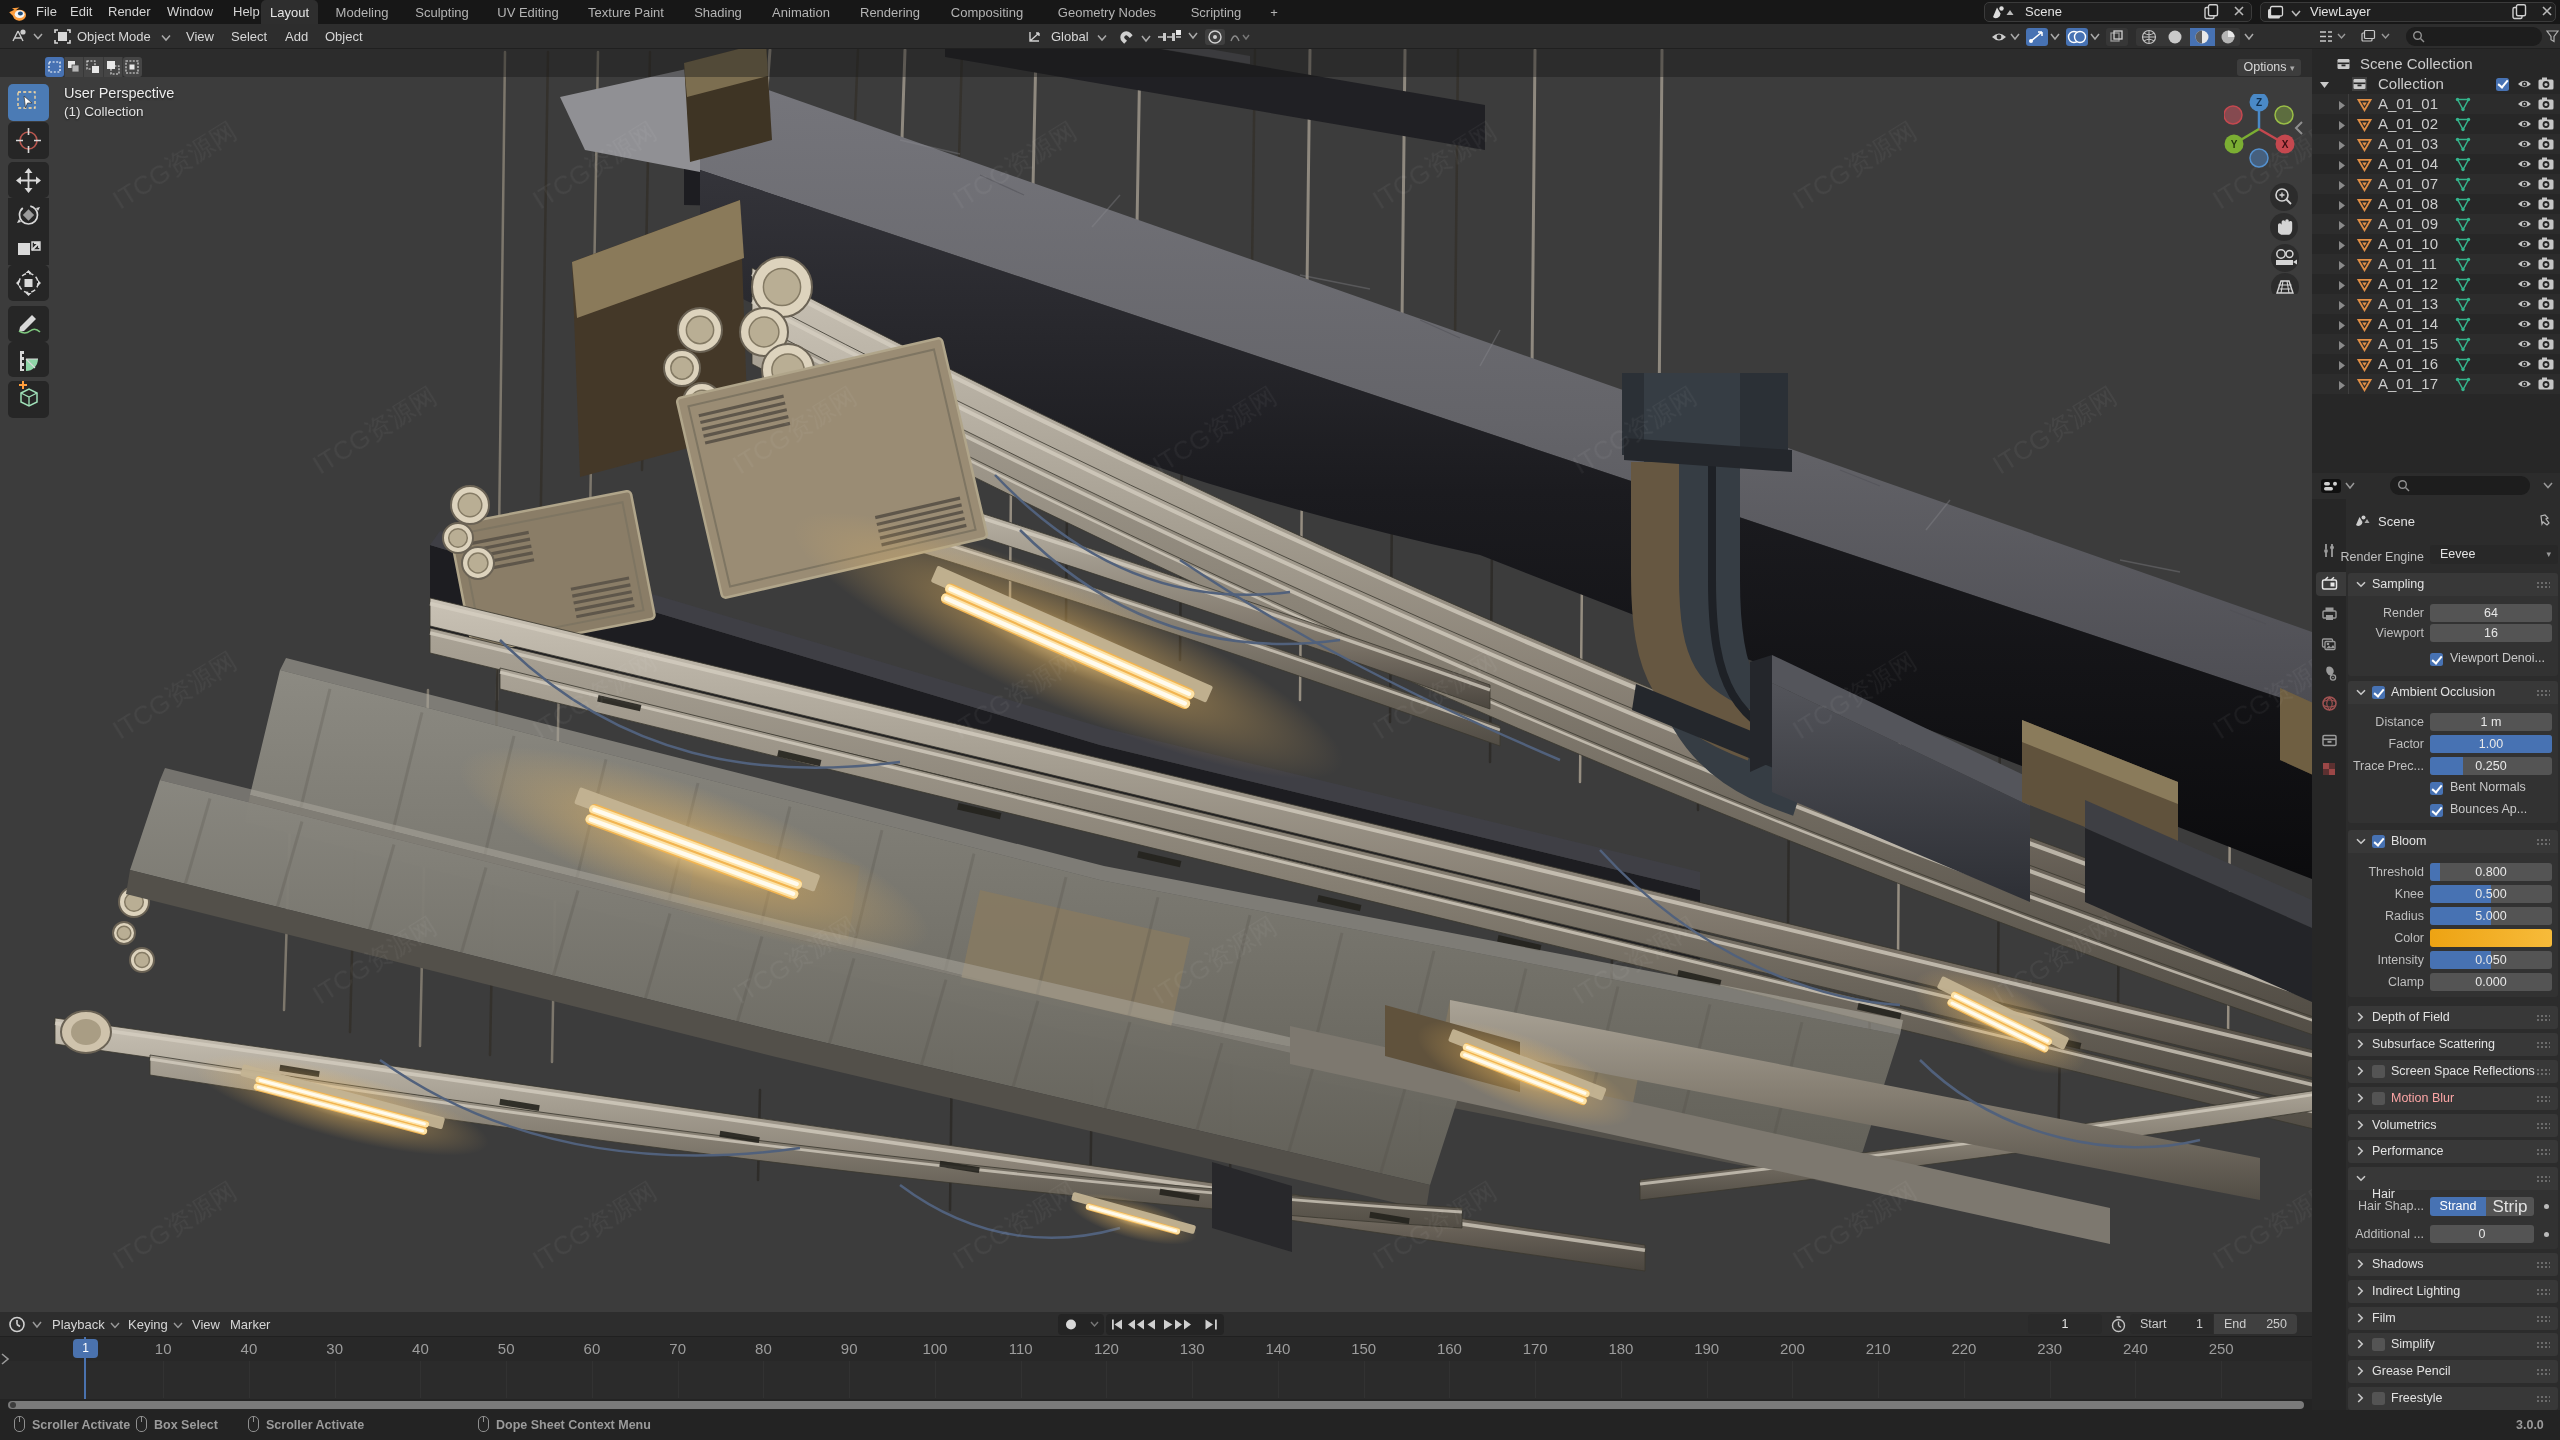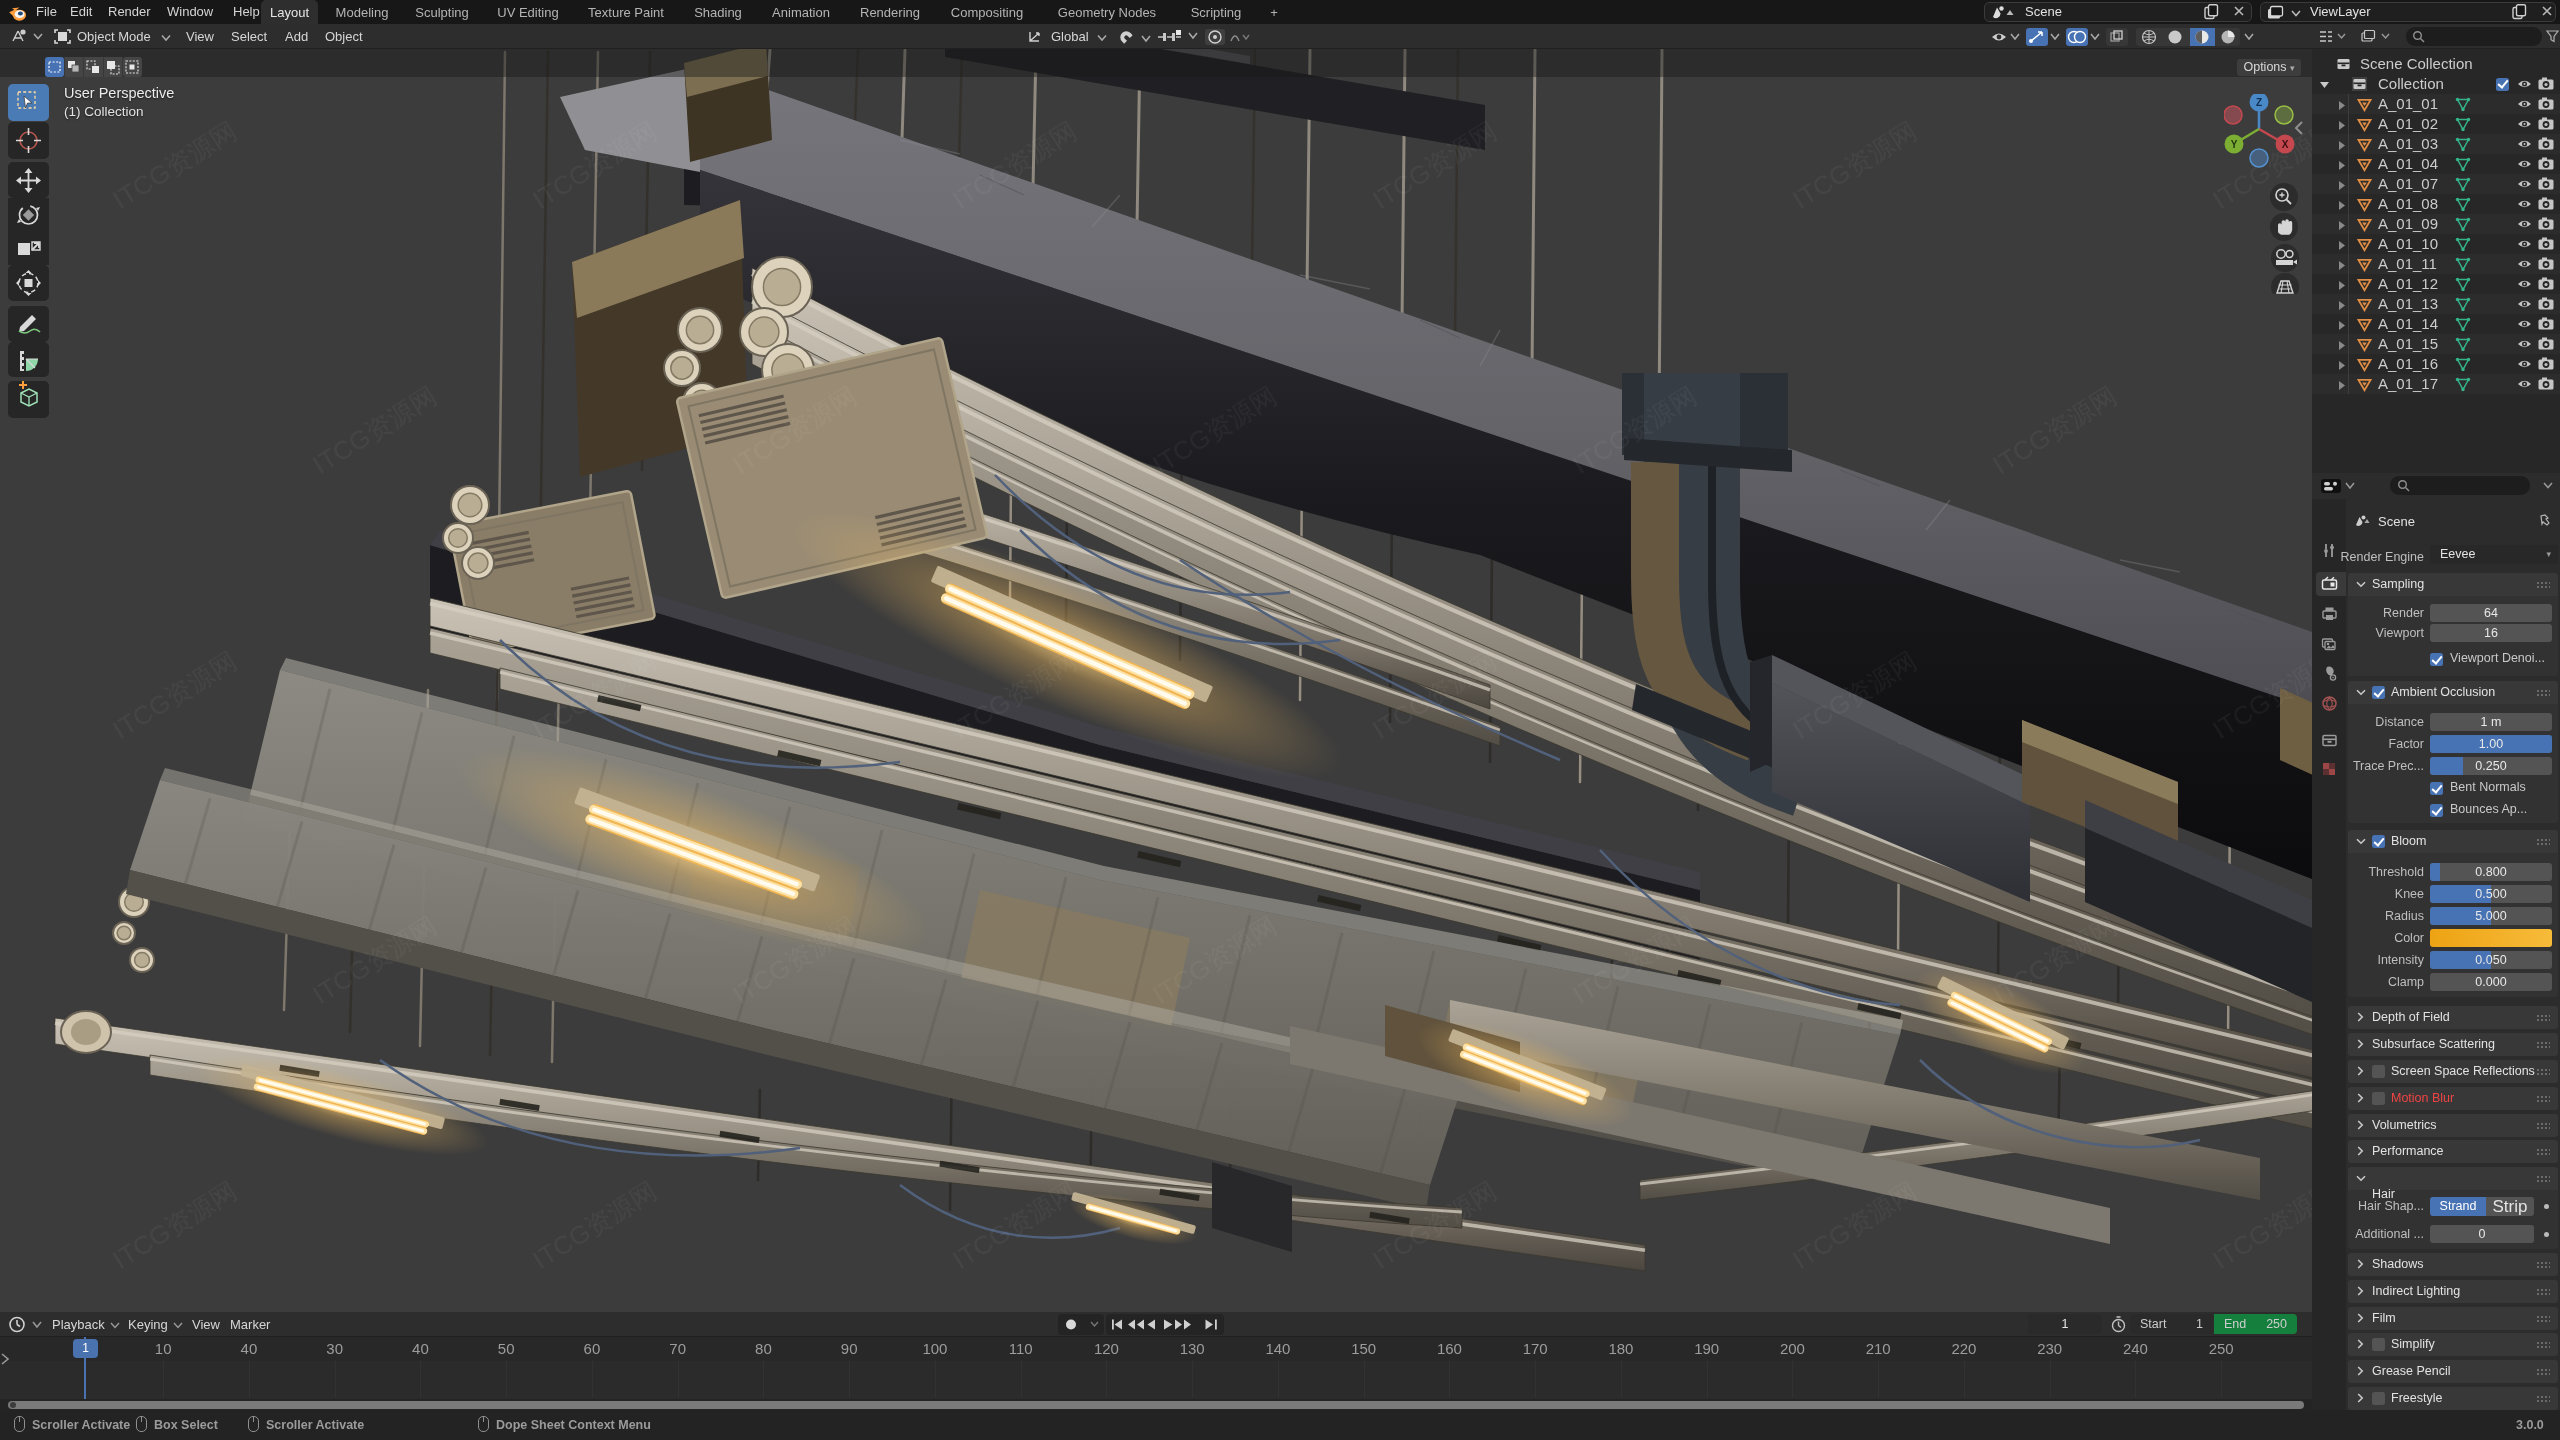--- a/index.html
+++ b/index.html
@@ -1298,21 +1298,21 @@
           <path d="M1.2 1 l4 4 -4 4" stroke="#c9c9c9" stroke-width="1.6" fill="none"></path>
         </svg>
         <span class="chkoff" style="left:60px;top:592px"></span>
         <span class="abs" style="left:79px;top:591px;font-size:12.5px;color:#e2e2e2">Screen Space Reflections</span>
         <div class="grip" style="left:224px;top:595px"></div>
         <div class="panelh" style="top:614px"></div>
         <svg class="abs" style="left:45px;top:620px" width="7" height="10" viewBox="0 0 7 10">
           <path d="M1.2 1 l4 4 -4 4" stroke="#c9c9c9" stroke-width="1.6" fill="none"></path>
         </svg>
         <span class="chkoff" style="left:60px;top:619px"></span>
-        <span class="abs" style="left:79px;top:618px;font-size:12.5px;color:#ef4444">Motion Blur</span>
+        <span class="abs" style="left:79px;top:618px;font-size:12.5px;color:#fca5a5">Motion Blur</span>
         <div class="grip" style="left:224px;top:622px"></div>
         <div class="panelh" style="top:641px"></div>
         <svg class="abs" style="left:45px;top:647px" width="7" height="10" viewBox="0 0 7 10">
           <path d="M1.2 1 l4 4 -4 4" stroke="#c9c9c9" stroke-width="1.6" fill="none"></path>
         </svg>
         <span class="abs" style="left:60px;top:645px;font-size:12.5px;color:#e2e2e2">Volumetrics</span>
         <div class="grip" style="left:224px;top:649px"></div>
         <div class="panelh" style="top:667px"></div>
         <svg class="abs" style="left:45px;top:673px" width="7" height="10" viewBox="0 0 7 10">
           <path d="M1.2 1 l4 4 -4 4" stroke="#c9c9c9" stroke-width="1.6" fill="none"></path>
@@ -1408,21 +1408,21 @@
         <path d="M95.5 5.5 L103 10.5 L95.5 15.5 Z M105 5.5 v10 l1.8 0 v-10 Z" transform="translate(4,0)"></path>
       </g>
     </svg>
 
     <div class="abs" style="left:2028px;top:2px;width:74px;height:20px;background:#2a2a2a;border-radius:4px;color:#e5e5e5;font-size:12.5px;text-align:center;line-height:20px">1</div>
     <svg class="abs" style="left:2110px;top:4px" width="17" height="17" viewBox="0 0 17 17">
       <circle cx="8.5" cy="9.5" r="6" fill="none" stroke="#c2c2c2" stroke-width="1.4"></circle>
       <path d="M8.5 9.5 V5.5 M8.5 9.5 l2.5 2 M6.5 1 h4" stroke="#c2c2c2" stroke-width="1.4" fill="none"></path>
     </svg>
     <div class="abs" style="left:2130px;top:2px;width:83px;height:20px;background:#2a2a2a;border-radius:4px 0 0 4px;color:#cdcdcd;font-size:12.5px;line-height:20px"><span style="margin-left:10px">Start</span><span style="position:absolute;right:10px">1</span></div>
-    <div class="abs" style="left:2214px;top:2px;width:83px;height:20px;background:#15803d;border-radius:0 4px 4px 0;color:#cdcdcd;font-size:12.5px;line-height:20px"><span style="margin-left:10px">End</span><span style="position:absolute;right:10px">250</span></div>
+    <div class="abs" style="left:2214px;top:2px;width:83px;height:20px;background:#404040;border-radius:0 4px 4px 0;color:#cdcdcd;font-size:12.5px;line-height:20px"><span style="margin-left:10px">End</span><span style="position:absolute;right:10px">250</span></div>
   </div>
   <div id="ruler">
         <span class="rnum" style="left:163.175px">10</span>
         <span class="rnum" style="left:248.92499999999998px">40</span>
         <span class="rnum" style="left:334.67499999999995px">30</span>
         <span class="rnum" style="left:420.42499999999995px">40</span>
         <span class="rnum" style="left:506.17499999999995px">50</span>
         <span class="rnum" style="left:591.925px">60</span>
         <span class="rnum" style="left:677.675px">70</span>
         <span class="rnum" style="left:763.425px">80</span>

